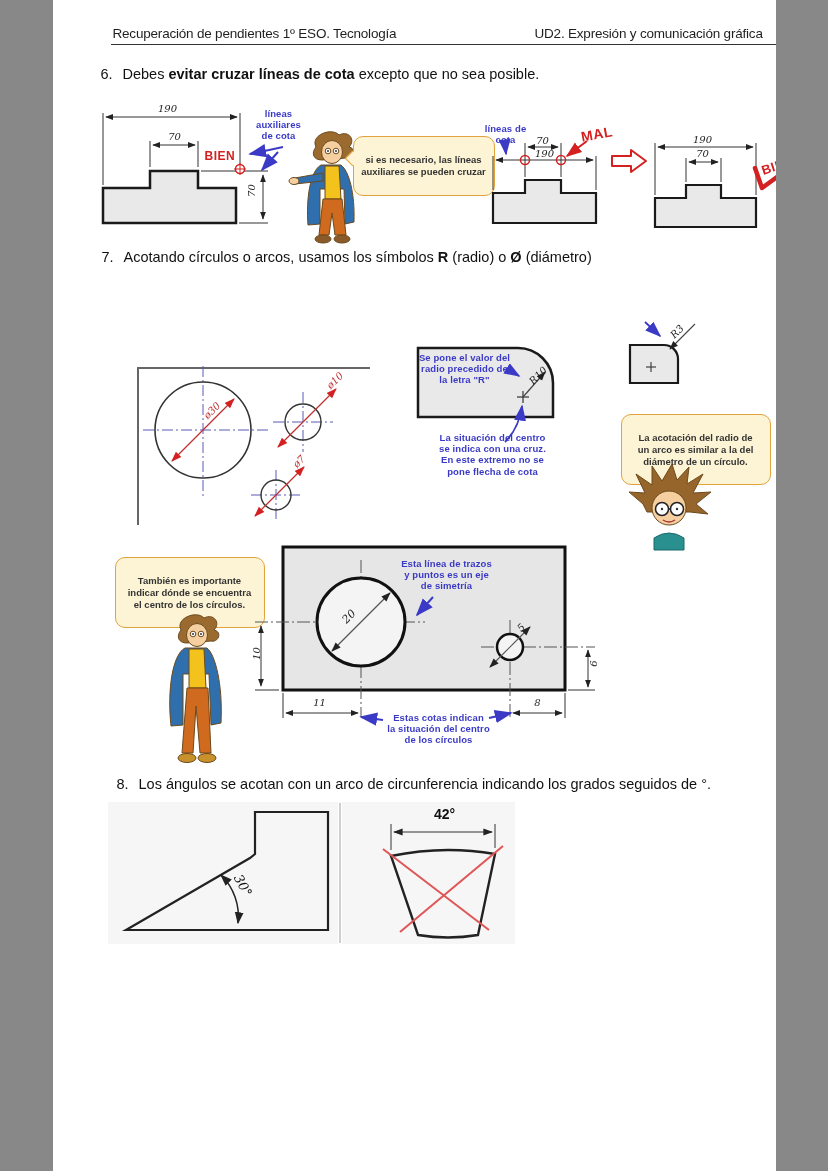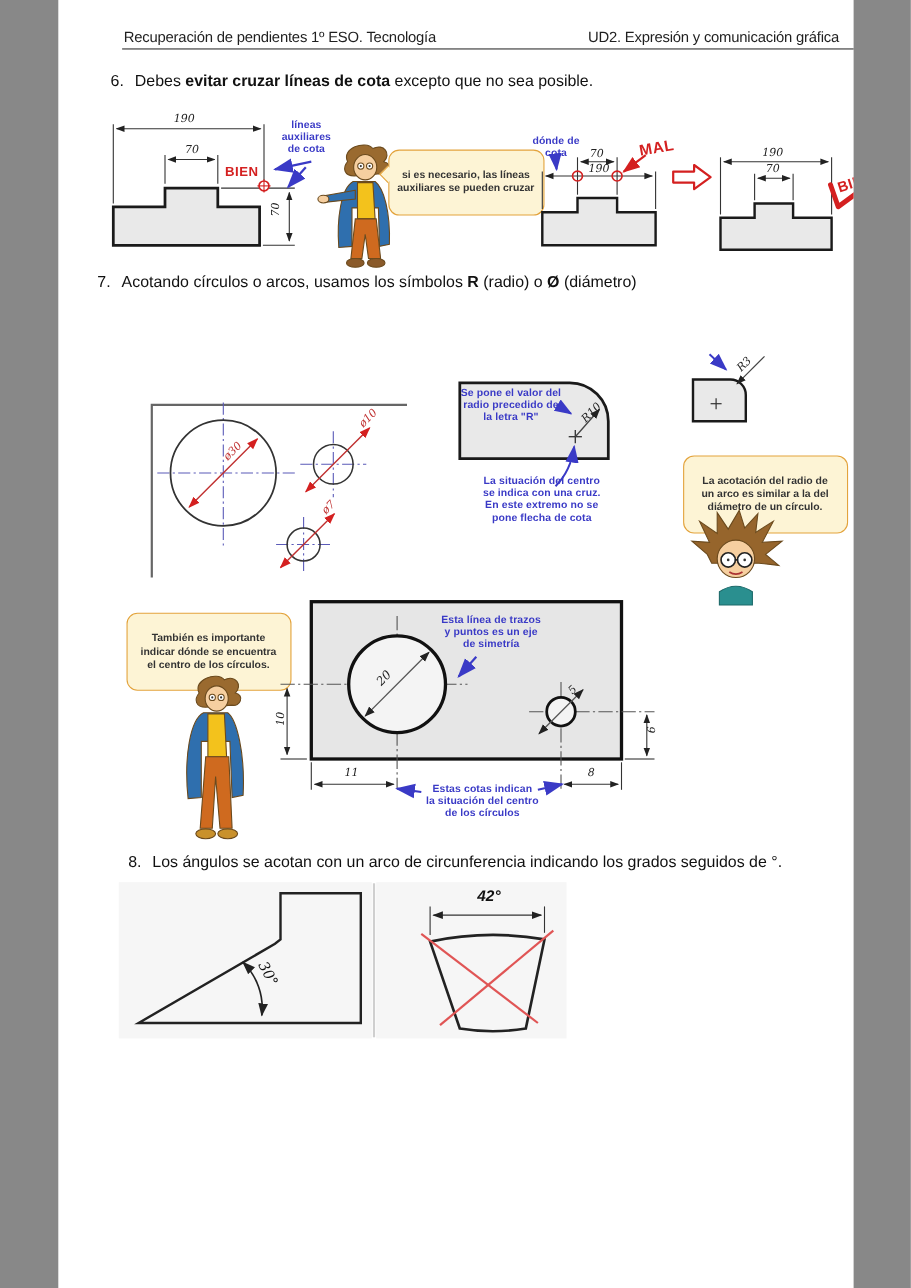--- a/index.html
+++ b/index.html
@@ -1,18 +1,18 @@
 <!DOCTYPE html>
 <html><head>
 <meta charset="utf-8">
 <style>
   * { margin:0; padding:0; box-sizing:border-box; }
   body { background:#888; font-family:"Liberation Sans", sans-serif; }
   .page { position:relative; width:723px; height:1171px; background:#ffffff; margin:0 auto; overflow:hidden; }
-  .abs { position:absolute;font-style:italic; }
+  .abs { position:absolute; }
   
   .hdr-rule { position:absolute; left:58px; top:24px; width:714px; height:21px; border-bottom:1.6px solid #333; }
   .hdr-text { position:absolute; top:26px; font-size:13.5px; color:#1f1f1f; letter-spacing:-0.2px; }
   .page-badge { position:absolute; left:775px; top:24px; width:53px; height:21px; background:#4f81bd; color:#fff;
                 font-size:13px; text-align:center; line-height:21px; }
   
   .item { position:absolute; font-size:14.5px; color:#111; }
   .item b { font-weight:bold; }
   .inum { display:inline-block; width:22px; }
   
@@ -117,21 +117,21 @@
     <line x1="76" y1="25" x2="76" y2="59" stroke="#333" stroke-width="1"></line>
     <line x1="43" y1="29" x2="73" y2="29" stroke="#333" stroke-width="1" marker-start="url(#mb)" marker-end="url(#mb)"></line>
     <line x1="8" y1="38" x2="8" y2="72" stroke="#333" stroke-width="1"></line>
     <line x1="111" y1="38" x2="111" y2="72" stroke="#333" stroke-width="1"></line>
     <line x1="11" y1="42" x2="108" y2="42" stroke="#333" stroke-width="1" marker-start="url(#mb)" marker-end="url(#mb)"></line>
     <circle cx="40" cy="42" r="4.5" fill="none" stroke="#d42020" stroke-width="1.5"></circle>
     <circle cx="76" cy="42" r="4.5" fill="none" stroke="#d42020" stroke-width="1.5"></circle>
     <line x1="20" y1="26" x2="21" y2="36" stroke="#3a3ac6" stroke-width="1.8" marker-end="url(#mu)"></line>
     <line x1="102" y1="23" x2="82" y2="38" stroke="#d42020" stroke-width="2" marker-end="url(#mr)"></line>
   </svg>
-  <div class="note" style="left:430px; top:123px; width:46px;">dónde de
+  <div class="note" style="left:430px; top:123px; width:46px;">líneas de
 cota</div>
   <div class="dim" style="left:470px; top:135px; width:40px;">70</div>
   <div class="dim" style="left:472px; top:148px; width:40px;">190</div>
   <div class="verdict" style="left:528px; top:126px; transform:rotate(-10deg); font-size:14px;">MAL</div>
 
   <svg style="left:558px; top:148px;" width="38" height="28" viewBox="0 0 38 28">
     <polygon points="1,8 20,8 20,2 35,13 20,24 20,18 1,18" fill="#fff" stroke="#d42020" stroke-width="2" stroke-linejoin="round"></polygon>
   </svg>
 
   <svg style="left:595px; top:128px;" width="120" height="104" viewBox="0 0 120 104">
@@ -143,21 +143,21 @@
     <line x1="73" y1="30" x2="73" y2="54" stroke="#333" stroke-width="1"></line>
     <line x1="41" y1="34" x2="70" y2="34" stroke="#333" stroke-width="1" marker-start="url(#mb)" marker-end="url(#mb)"></line>
   </svg>
   <div class="dim" style="left:630px; top:134px; width:40px;">190</div>
   <div class="dim" style="left:630px; top:148px; width:40px;">70</div>
   <div class="verdict" style="left:708px; top:158px; transform:rotate(-18deg); font-size:13px;">BIEN</div>
   <svg style="left:698px; top:164px;" width="34" height="30" viewBox="0 0 34 30">
     <path d="M4,4 L11,24 L30,10" fill="none" stroke="#d42020" stroke-width="4.5" stroke-linecap="round" stroke-linejoin="round"></path>
   </svg>
 
-  <div class="item" style="left:36px; top:249px;">
+  <div class="item" style="left:49px; top:249px;">
     <span class="inum">7.</span><span>Acotando círculos o arcos, usamos los símbolos </span><b>R</b><span> (radio) o </span><b>Ø</b><span> (diámetro)</span>
   </div>
 
   <svg style="left:70px; top:348px;" width="260" height="185" viewBox="0 0 260 185">
     <polyline points="15,177 15,20 247,20" fill="none" stroke="#666" stroke-width="2"></polyline>
     <g stroke="#5a5ab8" stroke-width="1" stroke-dasharray="11,3,2,3">
       <line x1="20" y1="82" x2="148" y2="82"></line>
         <line x1="80" y1="18" x2="80" y2="150"></line>
       <line x1="150" y1="74" x2="210" y2="74"></line>
         <line x1="180" y1="44" x2="180" y2="104"></line>

